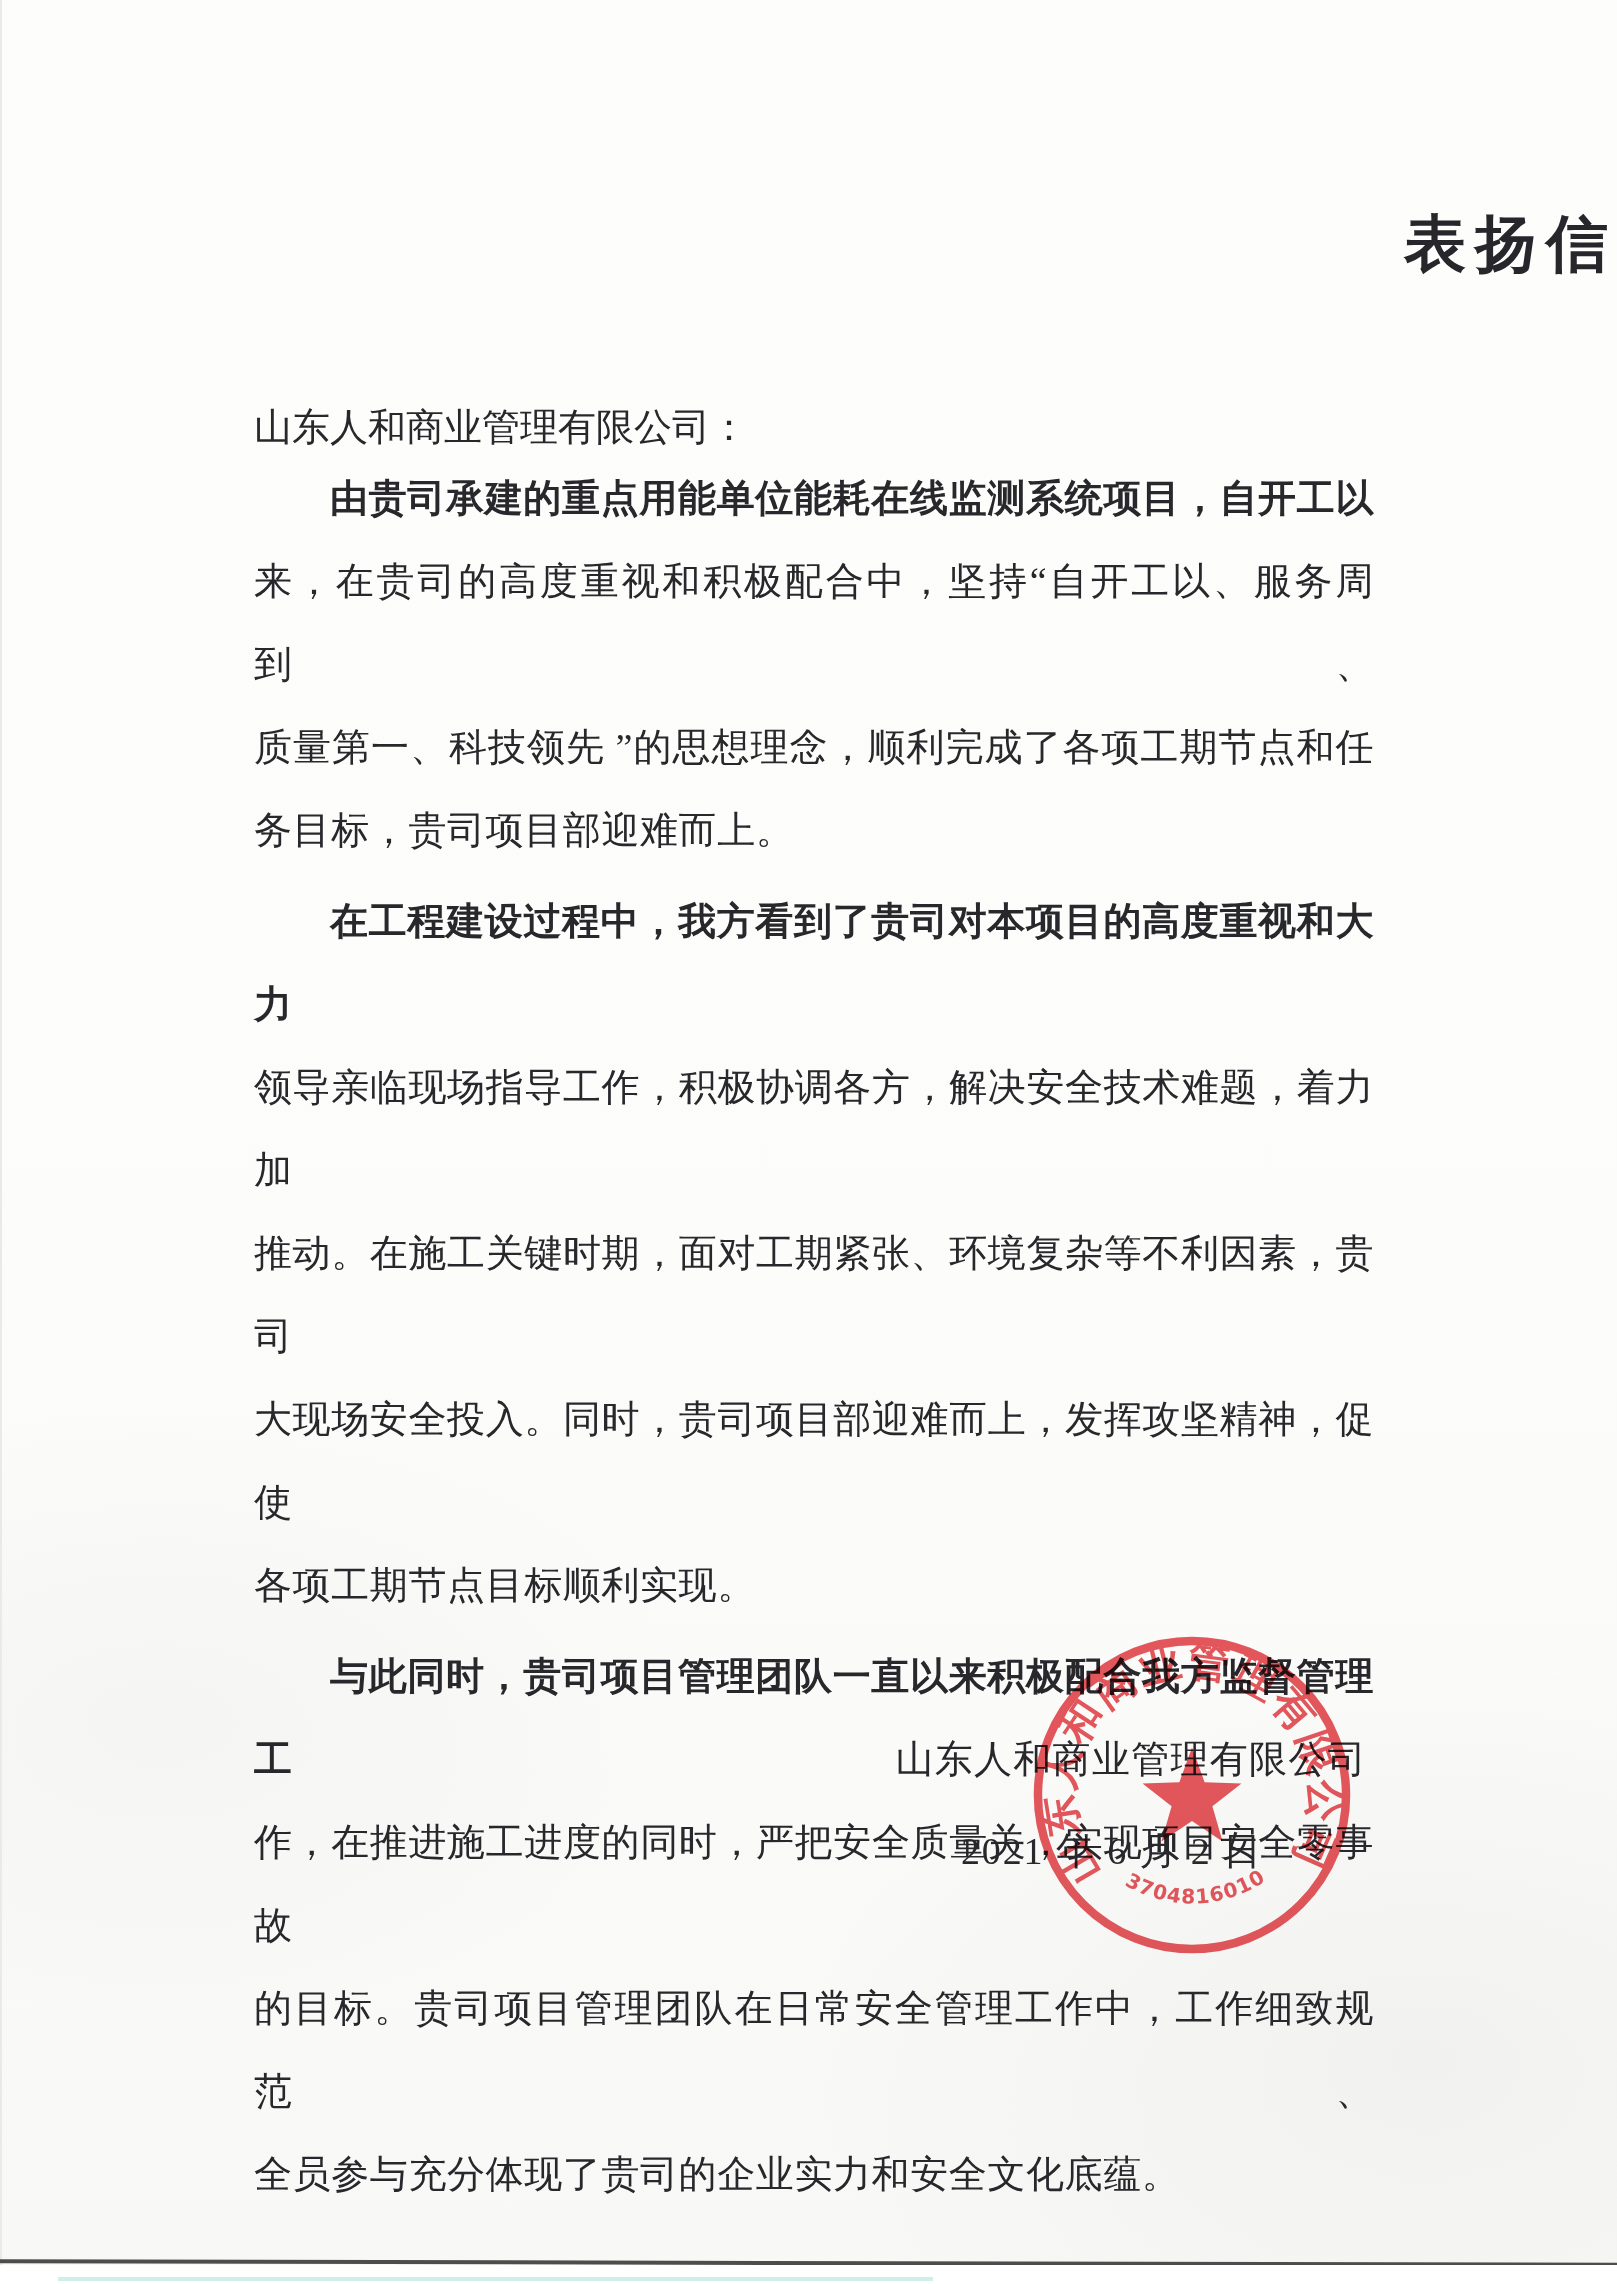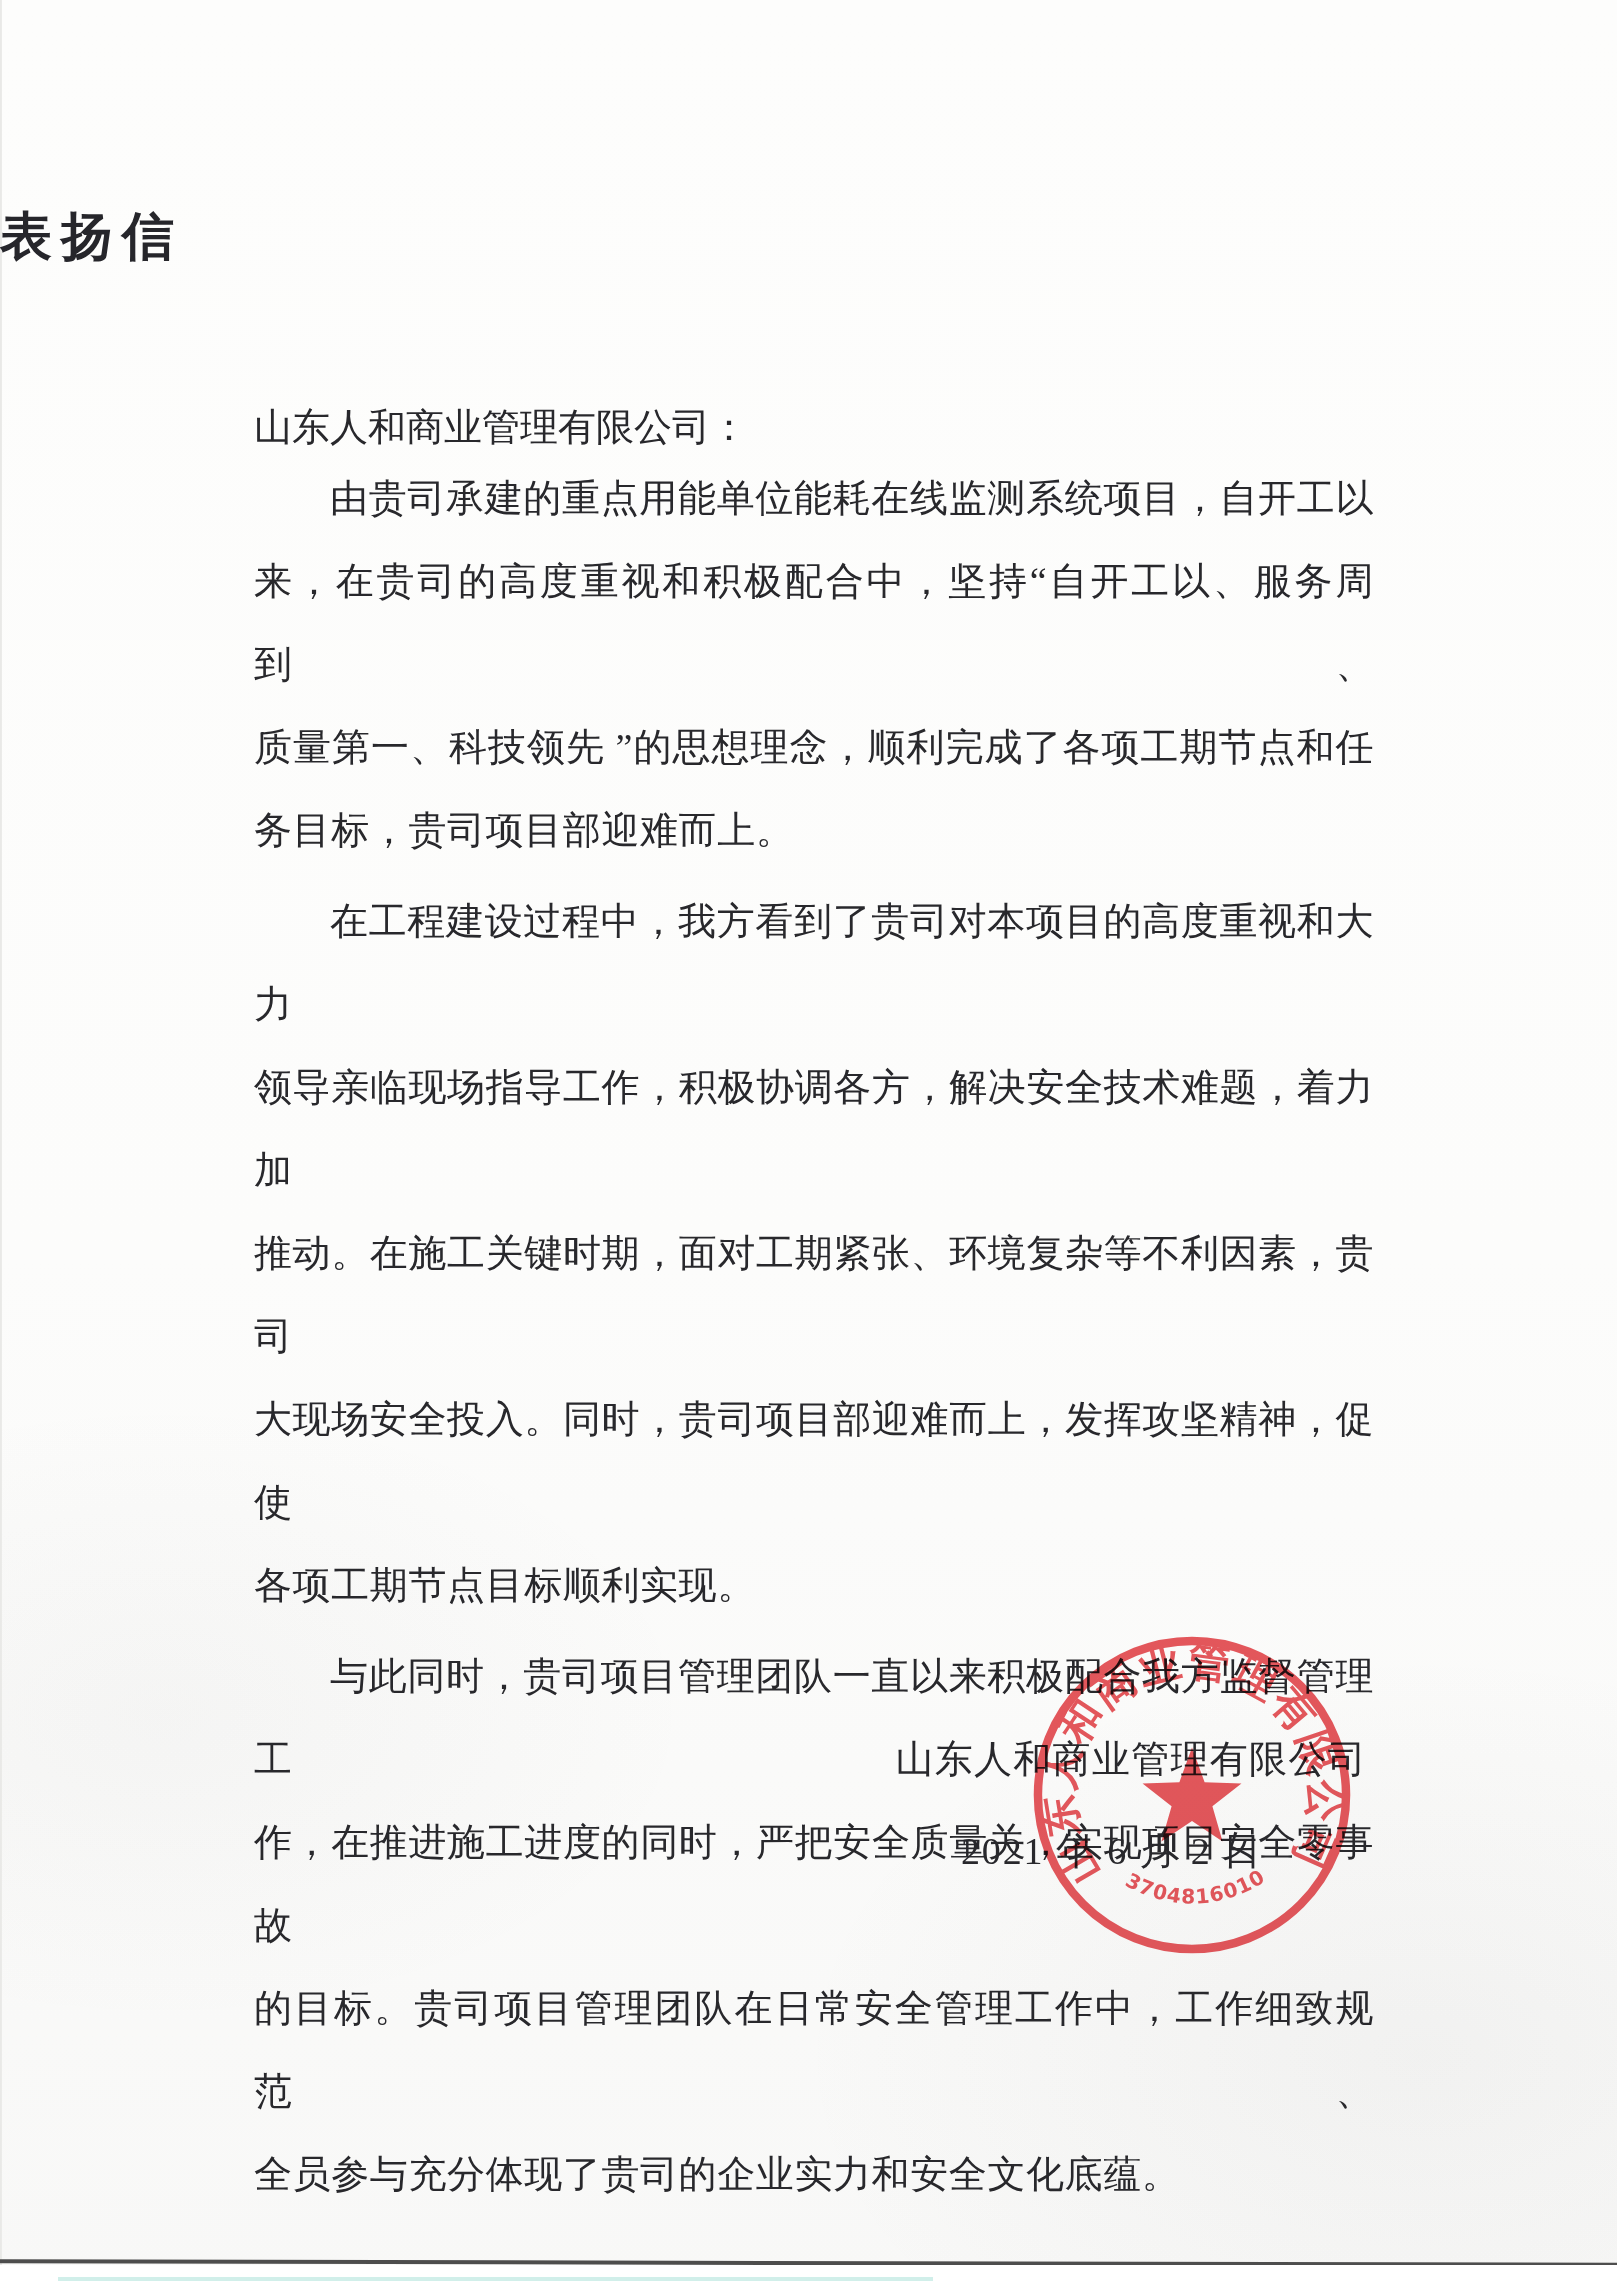--- a/index.html
+++ b/index.html
@@ -12,22 +12,22 @@
     color: #2a2a2e;
     background:
       radial-gradient(907px 583px at 88% 90%, rgba(70,70,70,0.045), rgba(0,0,0,0) 70%),
       radial-gradient(778px 454px at 10% 75%, rgba(70,70,70,0.03), rgba(0,0,0,0) 70%),
       linear-gradient(180deg, #fdfdfc 0%, #fcfcfb 55%, #f8f8f7 100%);
     box-shadow: inset 1.9px 0 0 #e9e9e7;
   }
   .title {
     position: absolute;
     top: 202px; left: 0; width: 100%;
-    text-align: left;
-    font-size: 52px;
+    text-align: right;
+    font-size: 62px;
     font-weight: 700;
     letter-spacing: 9px;
     color: #26262b;
   }
   .salutation {
     position: absolute;
     top: 400px; left: 254px;
     font-size: 38px;
     line-height: 54px;
     color: #28282c;
@@ -38,21 +38,21 @@
     width: 1120px;
     font-size: 38px;
     color: #28282c;
   }
   .line {
     line-height: 83px;
     text-align: justify;
     text-align-last: justify;
     letter-spacing: 0.6px;
   }
-  .line.indent { text-indent: 76px; }
+  .line.indent { text-indent: 76px; font-weight: bold; }
   .line.p-end { text-align-last: left; }
   .line.p-start { margin-top: 7.8px; }
   .closing-company {
     position: absolute;
     top: 1734px; right: 250px;
     font-size: 38px;
     letter-spacing: 1.3px;
     color: #28282c;
     z-index: 1;
   }

